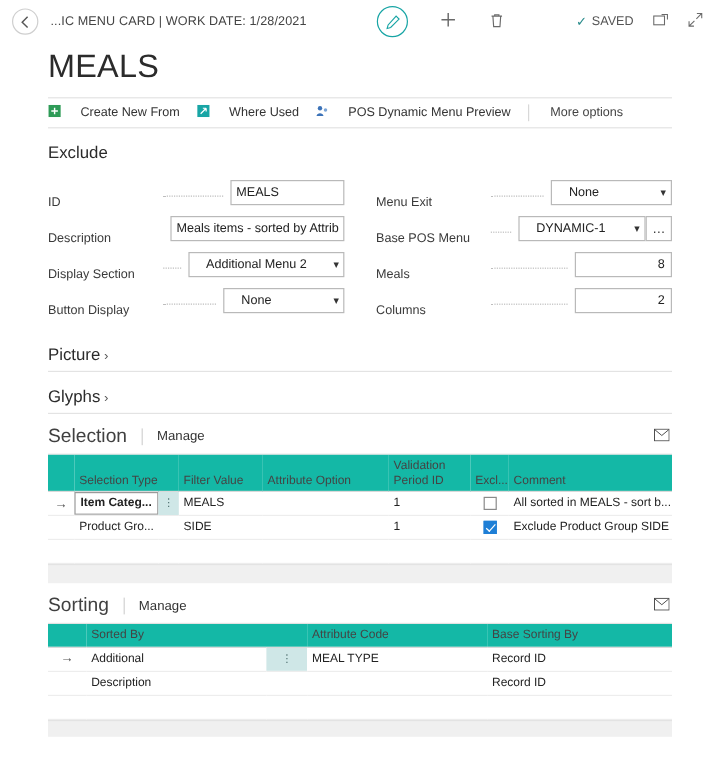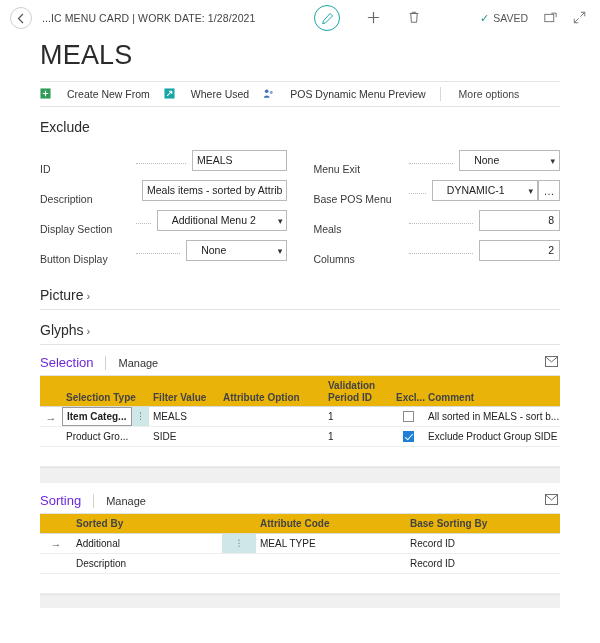--- a/index.html
+++ b/index.html
@@ -177,43 +177,43 @@
     flex: 0 0 22px;
   }
 
   
   .subhead {
     display: flex;
     align-items: center;
     gap: 0;
     padding: 10px 0 5px 0;
   }
-  .subhead .stitle { font-size: 13px; color: #6d28d9; }
+  .subhead .stitle { font-size: 16px; color: #404040; }
   .subhead .vbar { width: 1px; height: 14px; background: #d2d2d2; margin: 0 12px; }
   .subhead .manage { font-size: 11px; color: #333; cursor: pointer; }
   .subhead .spacer { flex: 1 1 auto; }
   .share-ico { color: #4a4a4a; font-size: 12px; cursor: pointer; padding-right: 2px; }
 
   
   .tbl-wrap { border-top: 1px solid #e3e3e3; background: #fff; }
   table.grid {
     width: 100%;
     border-collapse: collapse;
     font-size: 10px;
     table-layout: fixed;
   }
   table.grid th {
-    font-weight: 700;
+    font-weight: 400;
     color: #444;
     text-align: left;
     vertical-align: bottom;
     padding: 4px 4px 3px 4px;
     border-bottom: 1px solid #d9d9d9;
     line-height: 1.15;
-    background: #eab308;
+    background: #14b8a6;
   }
   table.grid td {
     padding: 0;
     border-bottom: 1px solid #ededed;
     height: 19px;
     color: #222;
     vertical-align: middle;
   }
   .cellbox {
     display: flex;

